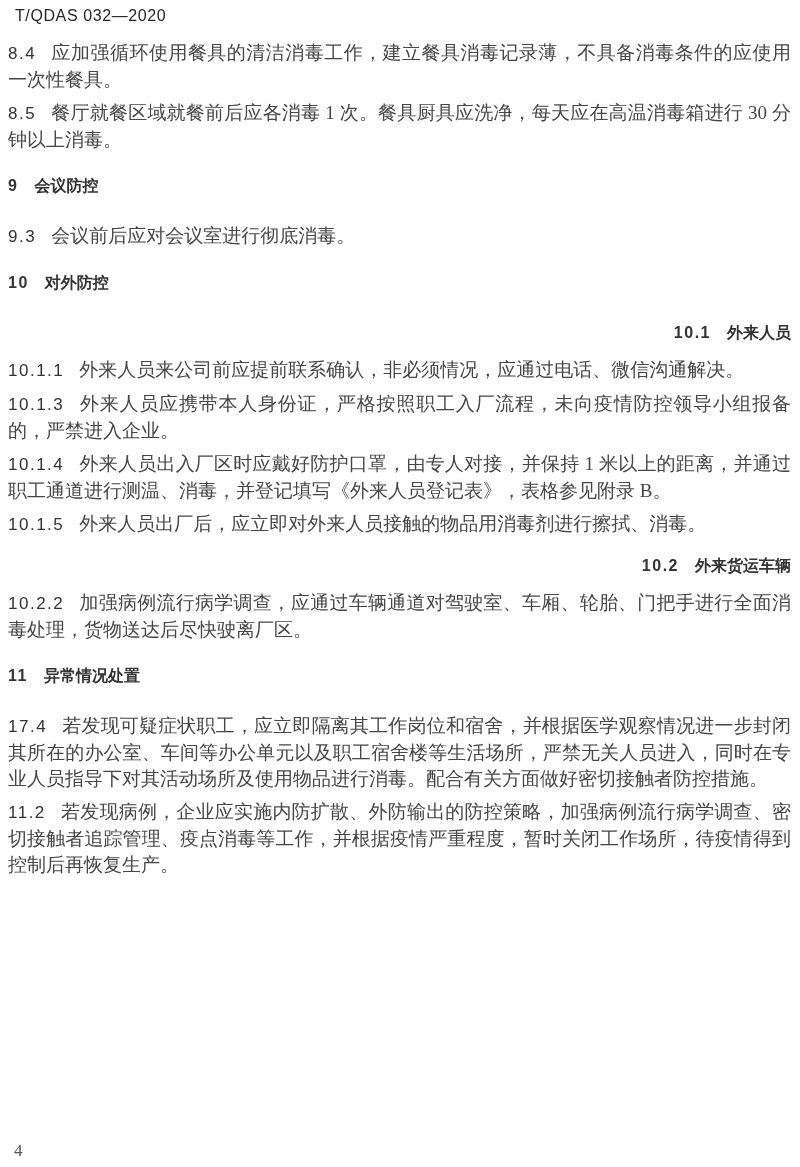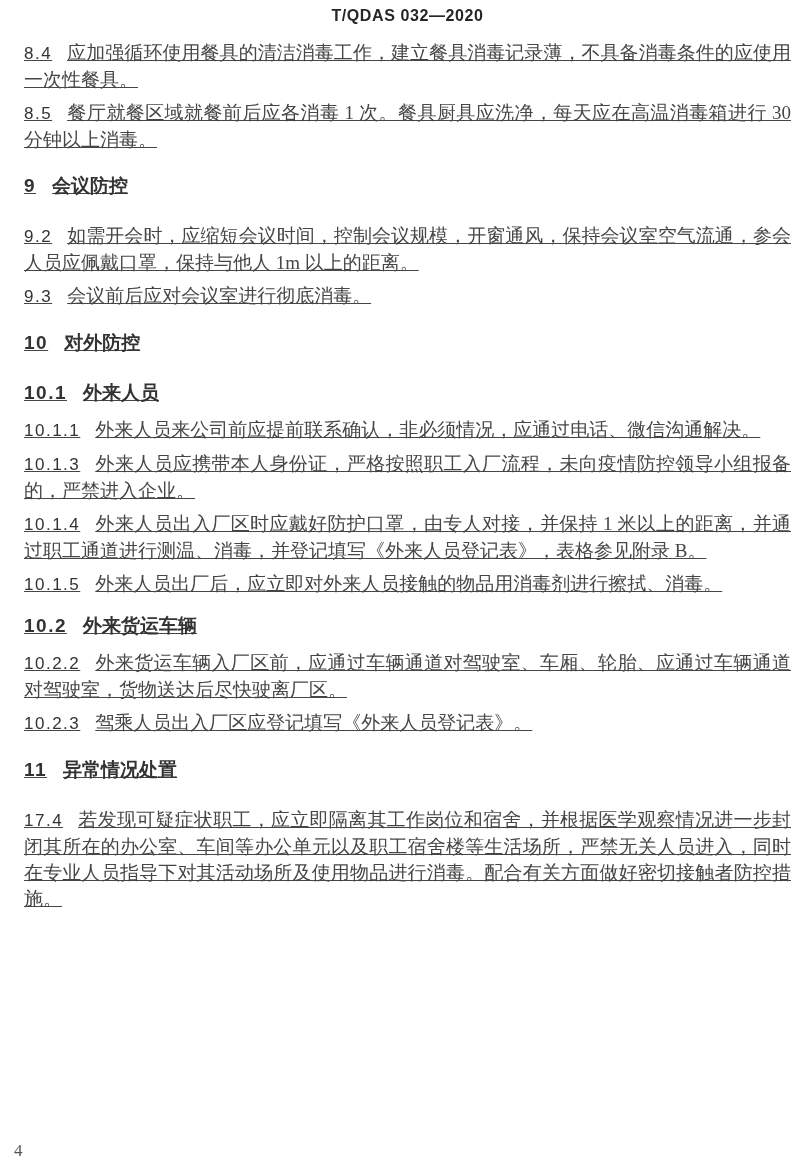--- a/index.html
+++ b/index.html
@@ -11,57 +11,56 @@
     height: 1167px;
     background: #ffffff;
     position: relative;
     overflow: hidden;
     font-family: "Liberation Serif", "DejaVu Serif", serif;
     color: #464646;
   }
   .page-header {
     padding: 7px 0 0 15px;
     font-family: "Liberation Sans", "DejaVu Sans", sans-serif;
-    font-weight: 700;
+    font-weight: 400;
     font-size: 16px;
     letter-spacing: 0.6px;
     color: #262626;
-    text-align: center;
   }
   .doc-body {
-    padding: 15px 9px 0 24px;
-    text-decoration: underline;
+    padding: 15px 9px 0 8px;
   }
   .doc-body p.clause {
     font-size: 19px;
     line-height: 26px;
     margin: 0 0 7px 0;
     text-align: justify;
   }
   .doc-body p.clause .num {
     font-family: "Liberation Sans", "DejaVu Sans", sans-serif;
     font-size: 17px;
     color: #333333;
     letter-spacing: 1.5px;
     margin-right: 15px;
     white-space: nowrap;
   }
   .doc-body h2.heading1,
   .doc-body h3.heading2 {
     font-family: "Liberation Sans", "DejaVu Sans", sans-serif;
-    font-size: 19px;
+    font-size: 16px;
     font-weight: 700;
     color: #333333;
     line-height: 26px;
   }
   .doc-body h2.heading1 {
     margin: 20px 0 24px 0;
   }
   .doc-body h3.heading2 {
     margin: 15px 0 11px 0;
+    text-align: right;
   }
   .doc-body h2.heading1 .num,
   .doc-body h3.heading2 .num {
     letter-spacing: 1.5px;
     margin-right: 16px;
     white-space: nowrap;
   }
   .page-number {
     position: absolute;
     left: 14px;
@@ -74,28 +73,27 @@
 </style>
 </head>
 <body>
 
 <header class="page-header">T/QDAS 032—2020</header>
 
 <main class="doc-body">
     <p class="clause"><span class="num">8.4</span><span class="txt">应加强循环使用餐具的清洁消毒工作，建立餐具消毒记录薄，不具备消毒条件的应使用一次性餐具。</span></p>
     <p class="clause"><span class="num">8.5</span><span class="txt">餐厅就餐区域就餐前后应各消毒 1 次。餐具厨具应洗净，每天应在高温消毒箱进行 30 分钟以上消毒。</span></p>
     <h2 class="heading1"><span class="num">9</span><span class="txt">会议防控</span></h2>
-    <p class="clause"><span class="num">9.2</span><span class="txt">如需开会时，应缩短会议时间，控制会议规模，开窗通风，保持会议室空气流通，参会人员应佩戴口罩，保持与他人 1m 以上的距离。</span></p>
     <p class="clause"><span class="num">9.3</span><span class="txt">会议前后应对会议室进行彻底消毒。</span></p>
     <h2 class="heading1"><span class="num">10</span><span class="txt">对外防控</span></h2>
     <h3 class="heading2"><span class="num">10.1</span><span class="txt">外来人员</span></h3>
     <p class="clause"><span class="num">10.1.1</span><span class="txt">外来人员来公司前应提前联系确认，非必须情况，应通过电话、微信沟通解决。</span></p>
     <p class="clause"><span class="num">10.1.3</span><span class="txt">外来人员应携带本人身份证，严格按照职工入厂流程，未向疫情防控领导小组报备的，严禁进入企业。</span></p>
     <p class="clause"><span class="num">10.1.4</span><span class="txt">外来人员出入厂区时应戴好防护口罩，由专人对接，并保持 1 米以上的距离，并通过职工通道进行测温、消毒，并登记填写《外来人员登记表》，表格参见附录 B。</span></p>
     <p class="clause"><span class="num">10.1.5</span><span class="txt">外来人员出厂后，应立即对外来人员接触的物品用消毒剂进行擦拭、消毒。</span></p>
     <h3 class="heading2"><span class="num">10.2</span><span class="txt">外来货运车辆</span></h3>
-    <p class="clause"><span class="num">10.2.2</span><span class="txt">外来货运车辆入厂区前，应通过车辆通道对驾驶室、车厢、轮胎、应通过车辆通道对驾驶室，货物送达后尽快驶离厂区。</span></p>
-    <p class="clause"><span class="num">10.2.3</span><span class="txt">驾乘人员出入厂区应登记填写《外来人员登记表》。</span></p>
+    <p class="clause"><span class="num">10.2.2</span><span class="txt">加强病例流行病学调查，应通过车辆通道对驾驶室、车厢、轮胎、门把手进行全面消毒处理，货物送达后尽快驶离厂区。</span></p>
     <h2 class="heading1"><span class="num">11</span><span class="txt">异常情况处置</span></h2>
     <p class="clause"><span class="num">17.4</span><span class="txt">若发现可疑症状职工，应立即隔离其工作岗位和宿舍，并根据医学观察情况进一步封闭其所在的办公室、车间等办公单元以及职工宿舍楼等生活场所，严禁无关人员进入，同时在专业人员指导下对其活动场所及使用物品进行消毒。配合有关方面做好密切接触者防控措施。</span></p>
+    <p class="clause"><span class="num">11.2</span><span class="txt">若发现病例，企业应实施内防扩散、外防输出的防控策略，加强病例流行病学调查、密切接触者追踪管理、疫点消毒等工作，并根据疫情严重程度，暂时关闭工作场所，待疫情得到控制后再恢复生产。</span></p>
   </main>
 
 <div class="page-number">4</div>
 
 </body></html>

